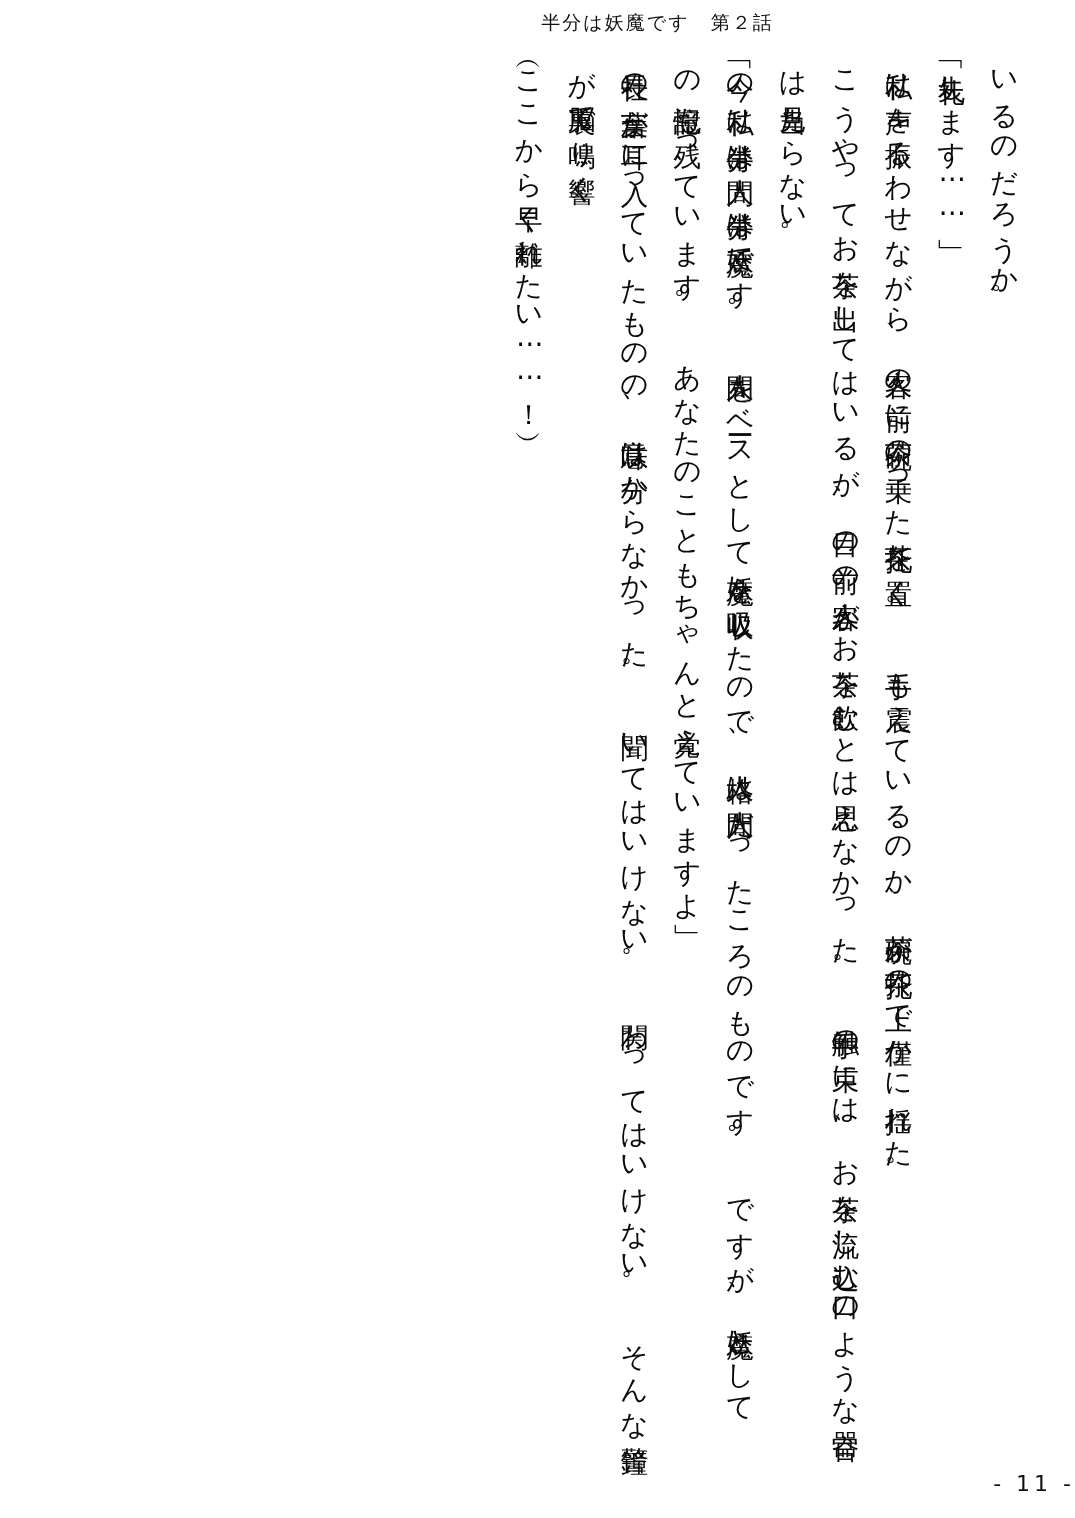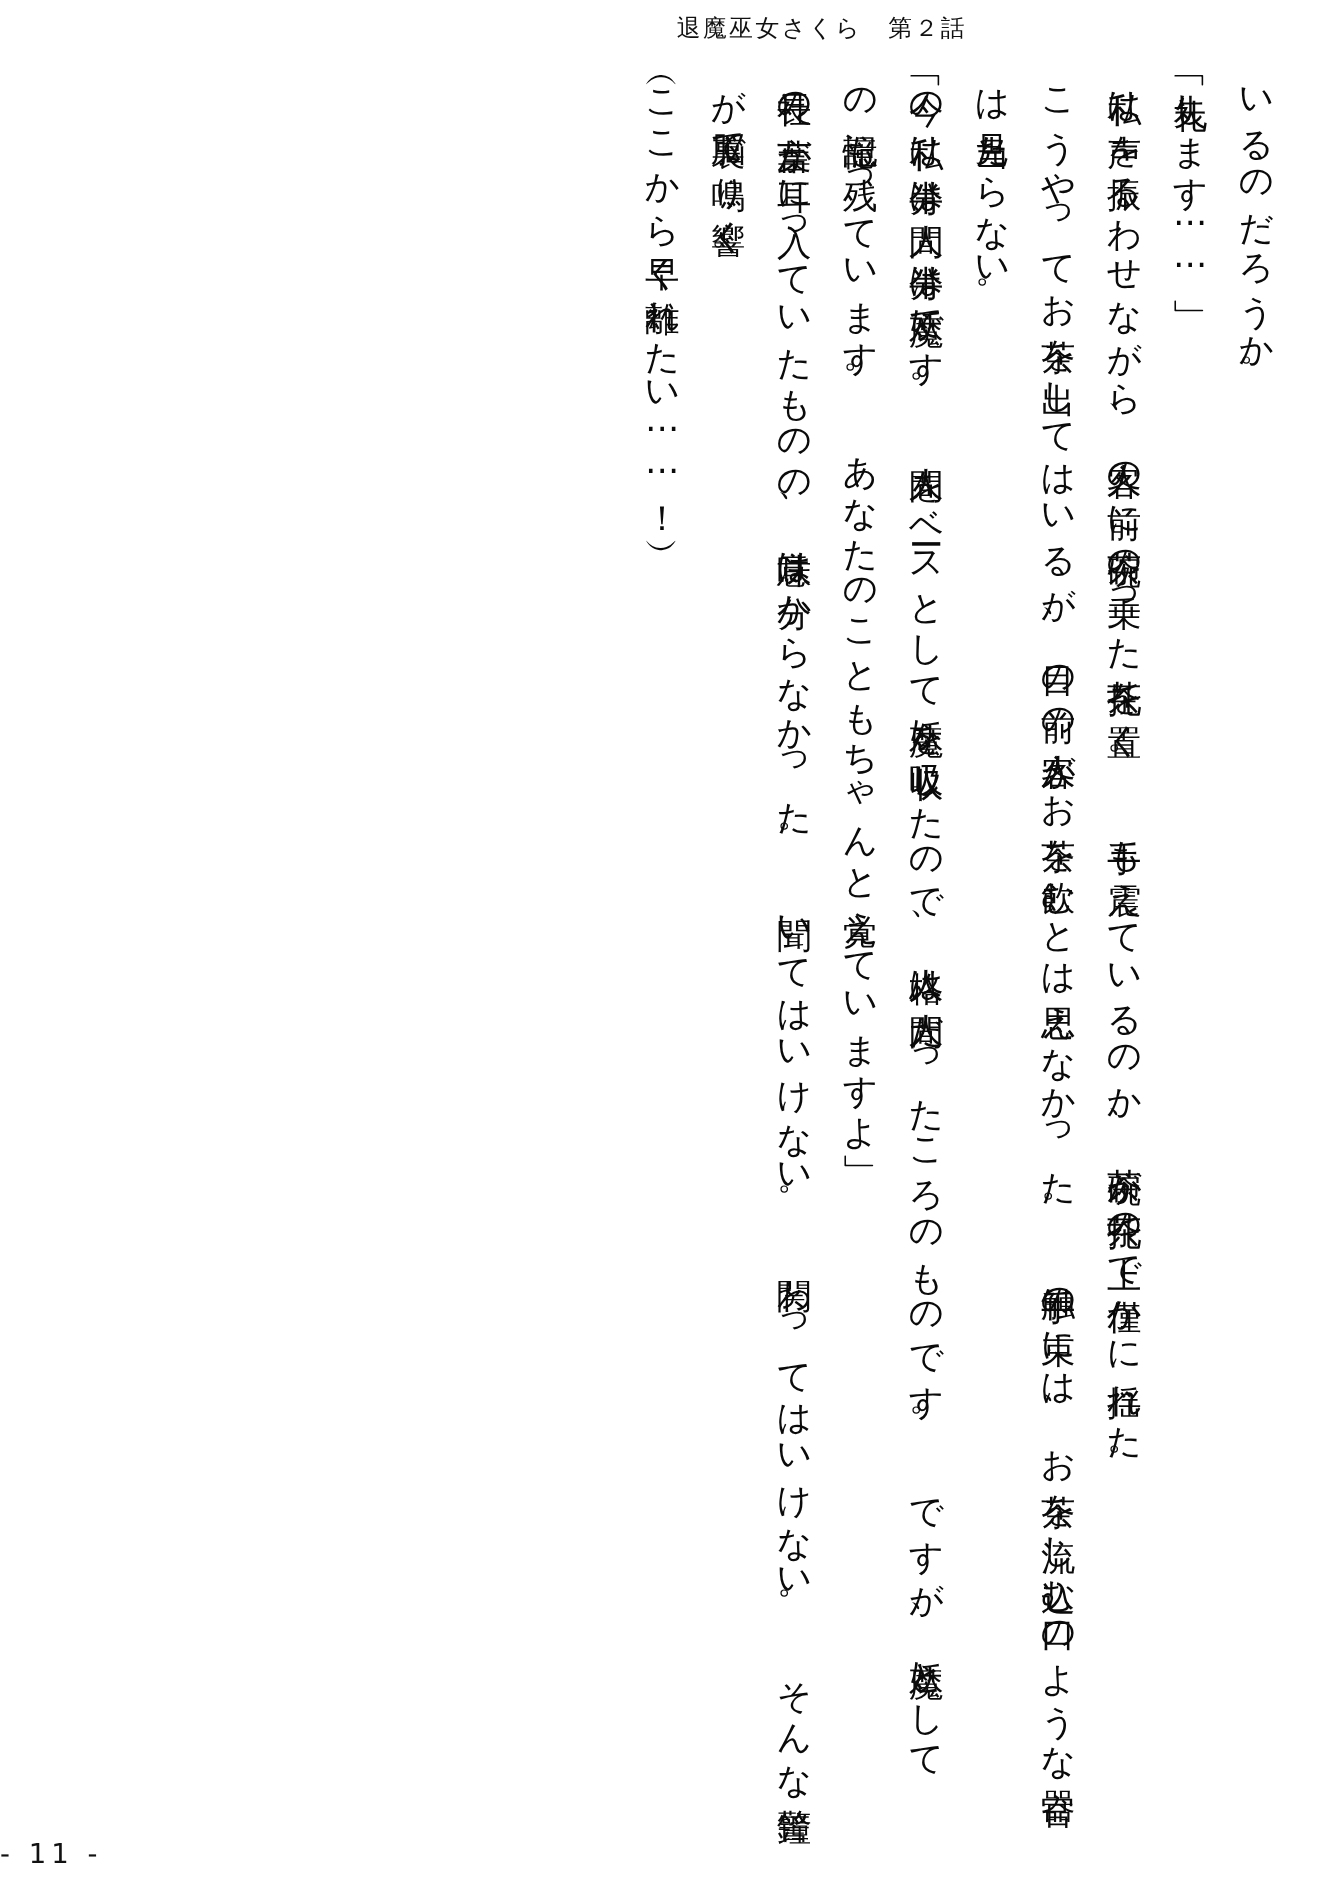--- a/index.html
+++ b/index.html
@@ -48,33 +48,33 @@
   .body-text p {
     margin: 0;
     padding: 0;
     text-indent: 0;
   }
   .footer {
     position: absolute;
     bottom: 22px;
     left: 0;
     width: 100%;
-    text-align: left;
+    text-align: right;
     font-size: 22px;
     letter-spacing: 4px;
     color: #111;
   }
 </style>
 </head>
 <body>
 
 <div class="page">
 
   <div class="header">
-    <span class="title-inner">退魔巫女さくら　第２話</span>
+    <span class="title-inner">半分は妖魔です　第２話</span>
   </div>
 
   <div class="body-text">
     <p>いるのだろうか。</p>
     <p>「失礼します……」</p>
     <p>私は声を振るわせながら、客人の前に茶碗の乗った茶托を置く。　手も震えているのか、茶碗が茶托の上で僅かに揺れた。</p>
     <p>こうやってお茶を出してはいるが、目の前の客人がお茶を飲むとは思えなかった。　触手の束には、お茶を流し込む口のような器官は見当たらない。</p>
     <p>「今の私は半分は人間、半分は妖魔です。　人間をベースとして妖魔を吸収したので、人格は人間だったころのものです。　ですが、妖魔としての記憶も残っています。　あなたのこともちゃんと覚えていますよ」</p>
     <p>社長の言葉が耳に入っていたものの、意味は分からなかった。　聞いてはいけない。　関わってはいけない。　そんな警鐘が脳裏で鳴り響く。</p>
     <p>（ここから早く離れたい……！）</p>

